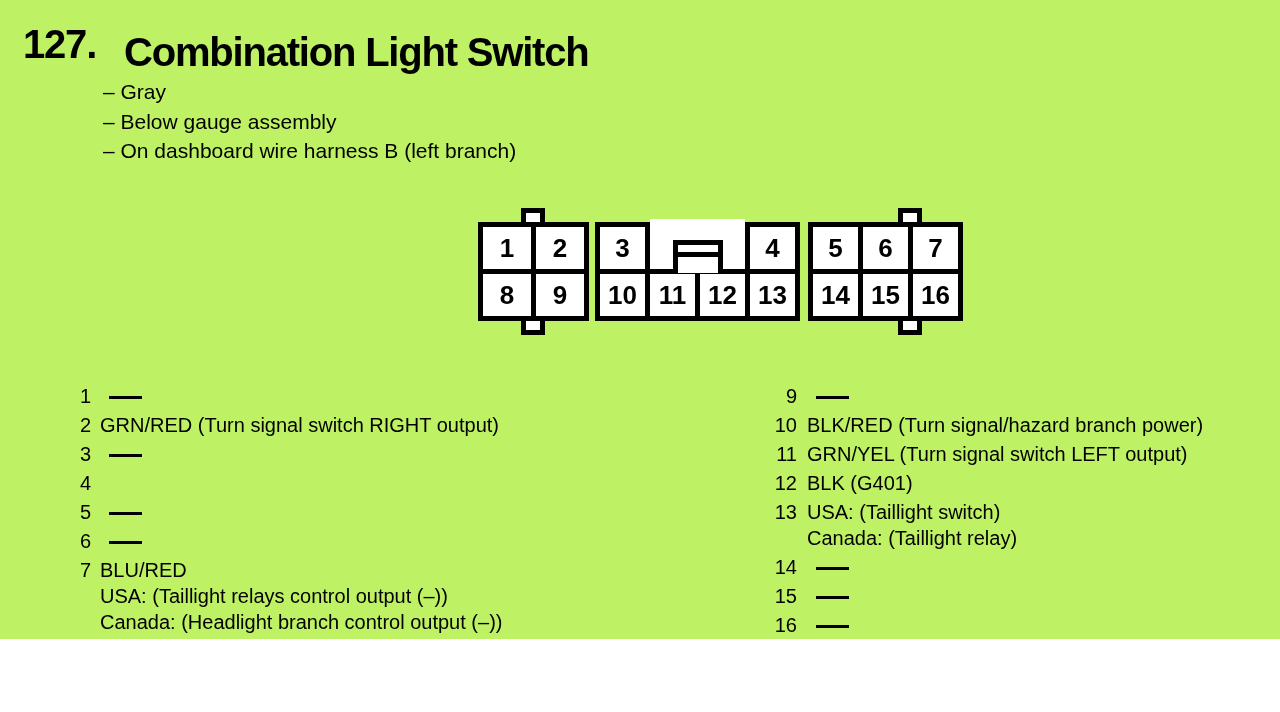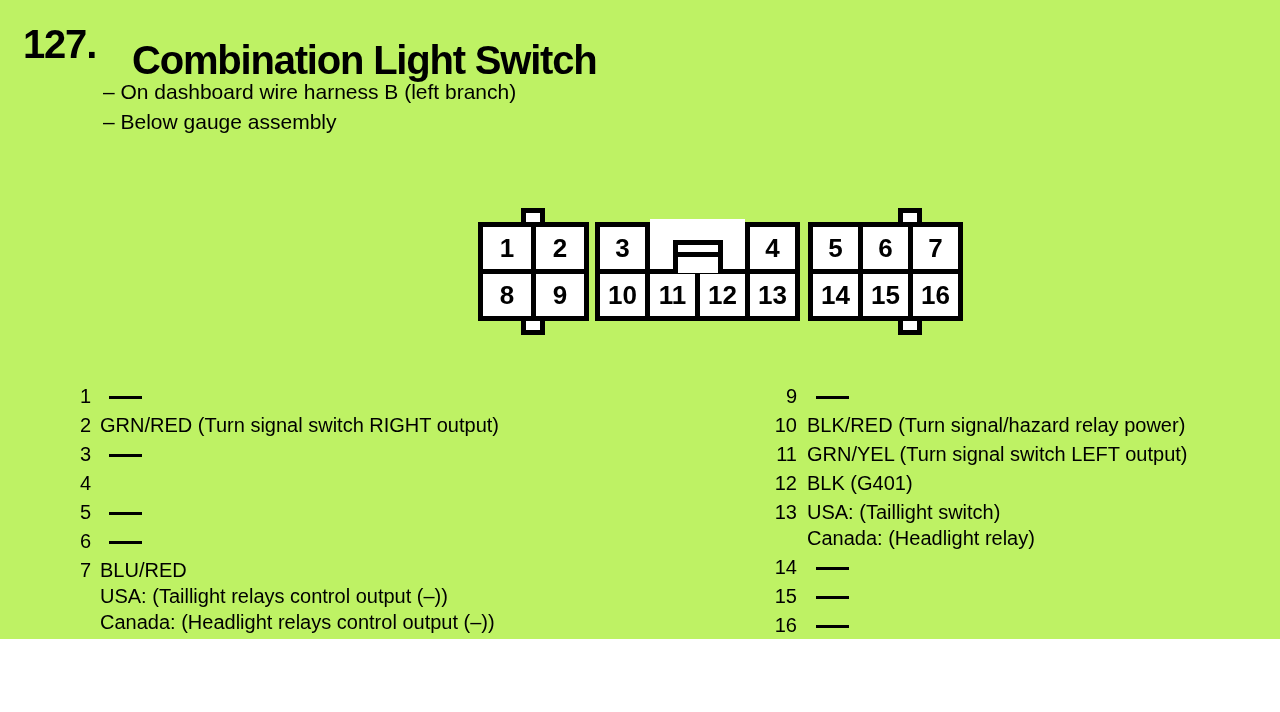--- a/index.html
+++ b/index.html
@@ -8,21 +8,21 @@
     background:#bef264; color:#000;
     font-family:"Liberation Sans","DejaVu Sans",sans-serif;
   }
 
   
   .page-num {
     position:absolute; left:23px; top:22px;
     font-size:40px; font-weight:bold; letter-spacing:-1.2px; line-height:1.1;
   }
   .page-title {
-    position:absolute; left:116px; top:22px; margin:16px;
+    position:absolute; left:116px; top:22px; margin:8px;
     font-size:40px; font-weight:bold; letter-spacing:-1.2px; line-height:1.1;
   }
   .notes { position:absolute; left:103px; top:77px; font-size:21px; line-height:29.5px; }
 
   
   .connector { position:absolute; left:0; top:0; }
   .tab {
     position:absolute; width:24px; height:19px; box-sizing:border-box;
     border:5px solid #000; background:#fff;
   }
@@ -68,22 +68,23 @@
   }
 </style>
 </head>
 <body>
 
 <div class="page">
 
   <div class="page-num">127.</div>
   <h1 class="page-title">Combination Light Switch</h1>
   <div class="notes">
+    <div class="note">– Gray</div>
+    <div class="note">– Below gauge assembly</div>
     <div class="note">– On dashboard wire harness B (left branch)</div>
-    <div class="note">– Below gauge assembly</div>
   </div>
 
   <div class="connector">
     <div class="tab tab-tl"></div>
     <div class="tab tab-bl"></div>
     <div class="tab tab-tr"></div>
     <div class="tab tab-br"></div>
 
     <div class="block block-a">
       <div class="cell">1</div>
@@ -142,57 +143,57 @@
     </div>
     <div class="pin-row">
       <span class="pin-num">6</span>
       <span class="pin-desc"><span class="dash"></span></span>
     </div>
     <div class="pin-row">
       <span class="pin-num">7</span>
       <span class="pin-desc">
         <div>BLU/RED</div>
         <div>USA: (Taillight relays control output (–))</div>
-        <div>Canada: (Headlight relays control output (–))</div>
+        <div>Canada: (Headlight branch control output (–))</div>
       </span>
     </div>
     <div class="pin-row">
       <span class="pin-num">8</span>
       <span class="pin-desc"><span class="dash"></span></span>
     </div>
   </div>
 
   <div class="pin-col pin-col-right">
     <div class="pin-row">
       <span class="pin-num">9</span>
       <span class="pin-desc"><span class="dash"></span></span>
     </div>
     <div class="pin-row">
       <span class="pin-num">10</span>
       <span class="pin-desc">
-        <div>BLK/RED (Turn signal/hazard relay power)</div>
+        <div>BLK/RED (Turn signal/hazard branch power)</div>
       </span>
     </div>
     <div class="pin-row">
       <span class="pin-num">11</span>
       <span class="pin-desc">
         <div>GRN/YEL (Turn signal switch LEFT output)</div>
       </span>
     </div>
     <div class="pin-row">
       <span class="pin-num">12</span>
       <span class="pin-desc">
         <div>BLK (G401)</div>
       </span>
     </div>
     <div class="pin-row">
       <span class="pin-num">13</span>
       <span class="pin-desc">
         <div>USA: (Taillight switch)</div>
-        <div>Canada: (Headlight relay)</div>
+        <div>Canada: (Taillight relay)</div>
       </span>
     </div>
     <div class="pin-row">
       <span class="pin-num">14</span>
       <span class="pin-desc"><span class="dash"></span></span>
     </div>
     <div class="pin-row">
       <span class="pin-num">15</span>
       <span class="pin-desc"><span class="dash"></span></span>
     </div>

